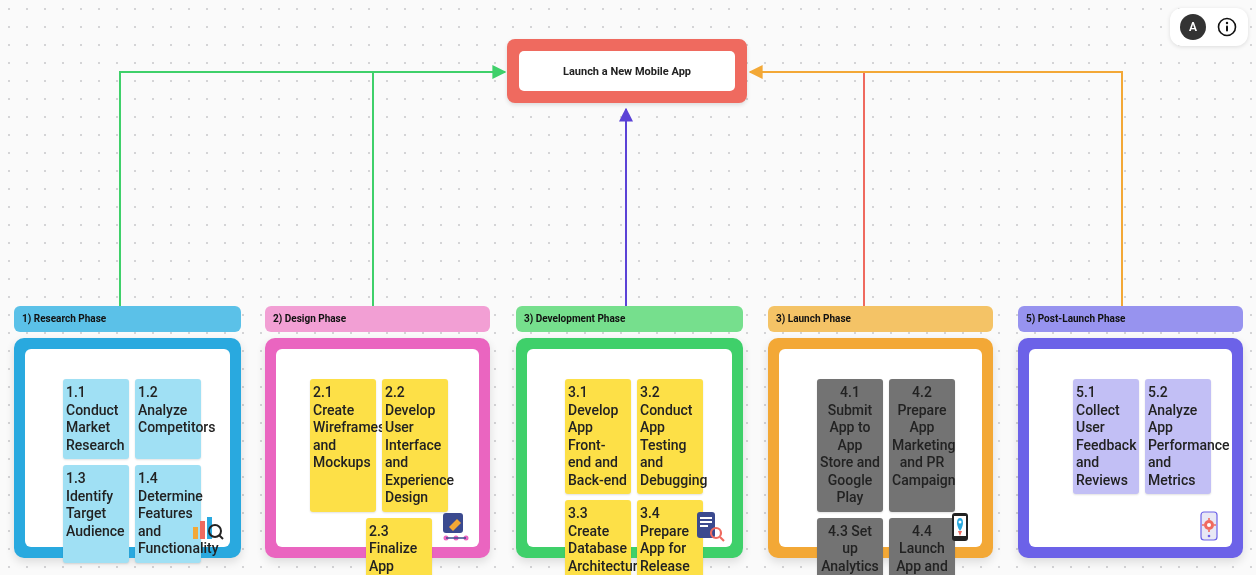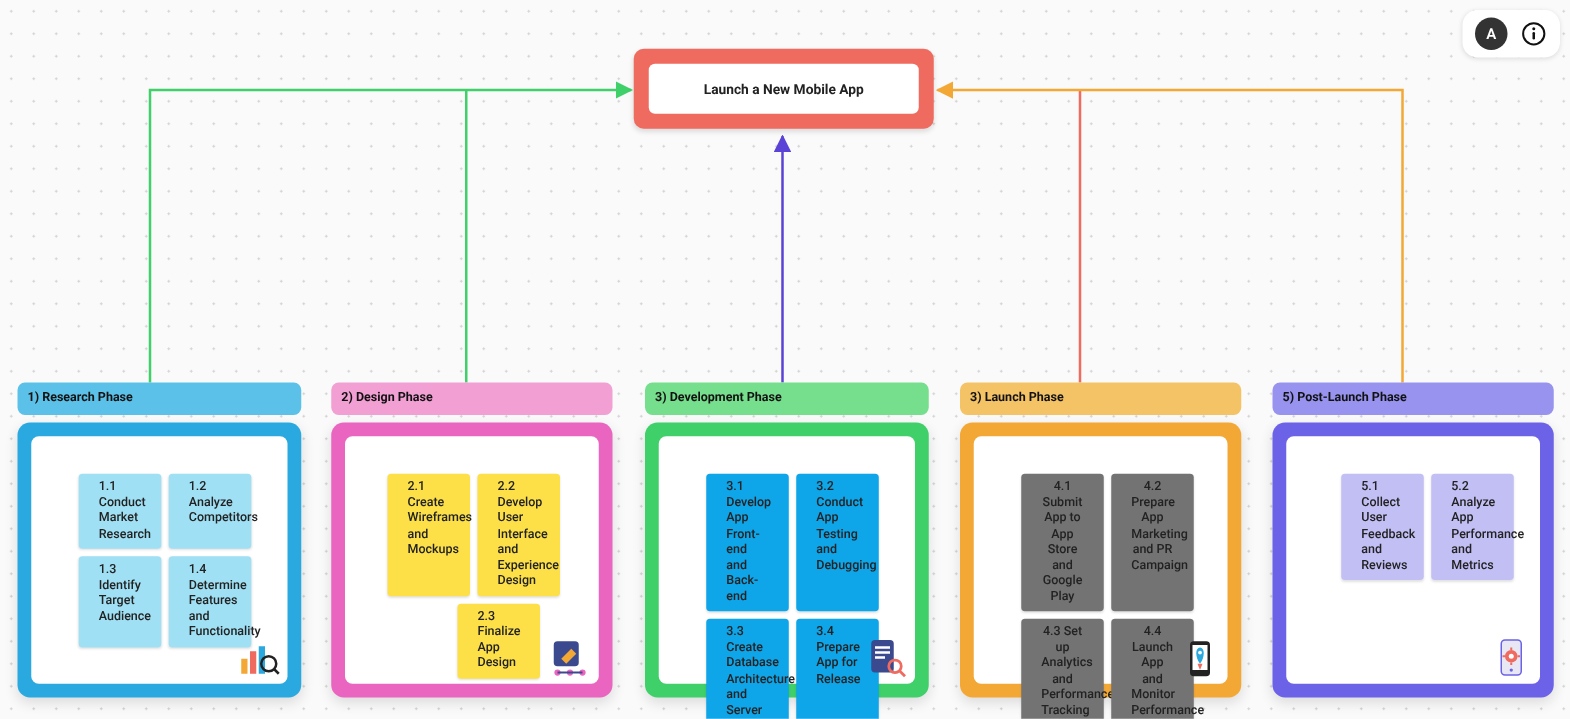--- a/index.html
+++ b/index.html
@@ -52,41 +52,41 @@
   .phase-inner{
     position:absolute;inset:11px;background:#fff;border-radius:6px;
     padding:30px 0 0 0;box-sizing:border-box;
   }
   .task-grid{
     display:grid;grid-template-columns:66px 66px;gap:6px;
     padding-left:38px;
   }
   .task{
     width:66px;min-height:60px;border-radius:3px;
-    font-size:10px;line-height:1.25;padding:5px 16px;box-sizing:border-box;
+    font-size:14px;line-height:1.25;padding:5px 3px;box-sizing:border-box;
     color:#222;font-weight:500;
     box-shadow:0 1px 2px rgba(0,0,0,0.12);
   }
 
   
   .p1{left:14px;top:306px;width:227px;}
   .p1 .phase-header{background:#5bc1e8;}
   .p1 .phase-body{height:220px;background:#29a9df;}
   .p1 .task{background:#a0e0f4;}
 
   .p2{left:265px;top:306px;width:225px;}
   .p2 .phase-header{background:#f29fd4;}
   .p2 .phase-body{height:220px;background:#ea65c0;}
   .p2 .task{background:#fde047;}
   .p2 .task-grid{padding-left:34px;}
 
   .p3{left:516px;top:306px;width:227px;}
   .p3 .phase-header{background:#76df8d;}
   .p3 .phase-body{height:220px;background:#3fd06a;}
-  .p3 .task{background:#0ea5e9;}
+  .p3 .task{background:#fde047;}
   .p3 .task-grid{padding-left:38px;}
 
   .p4{left:768px;top:306px;width:225px;}
   .p4 .phase-header{background:#f4c366;}
   .p4 .phase-body{height:220px;background:#f3a836;}
   .p4 .task{background:#737373;text-align:center;}
   .p4 .task-grid{padding-left:38px;}
 
   .p5{left:1018px;top:306px;width:225px;}
   .p5 .phase-header{background:#9793ef;}

